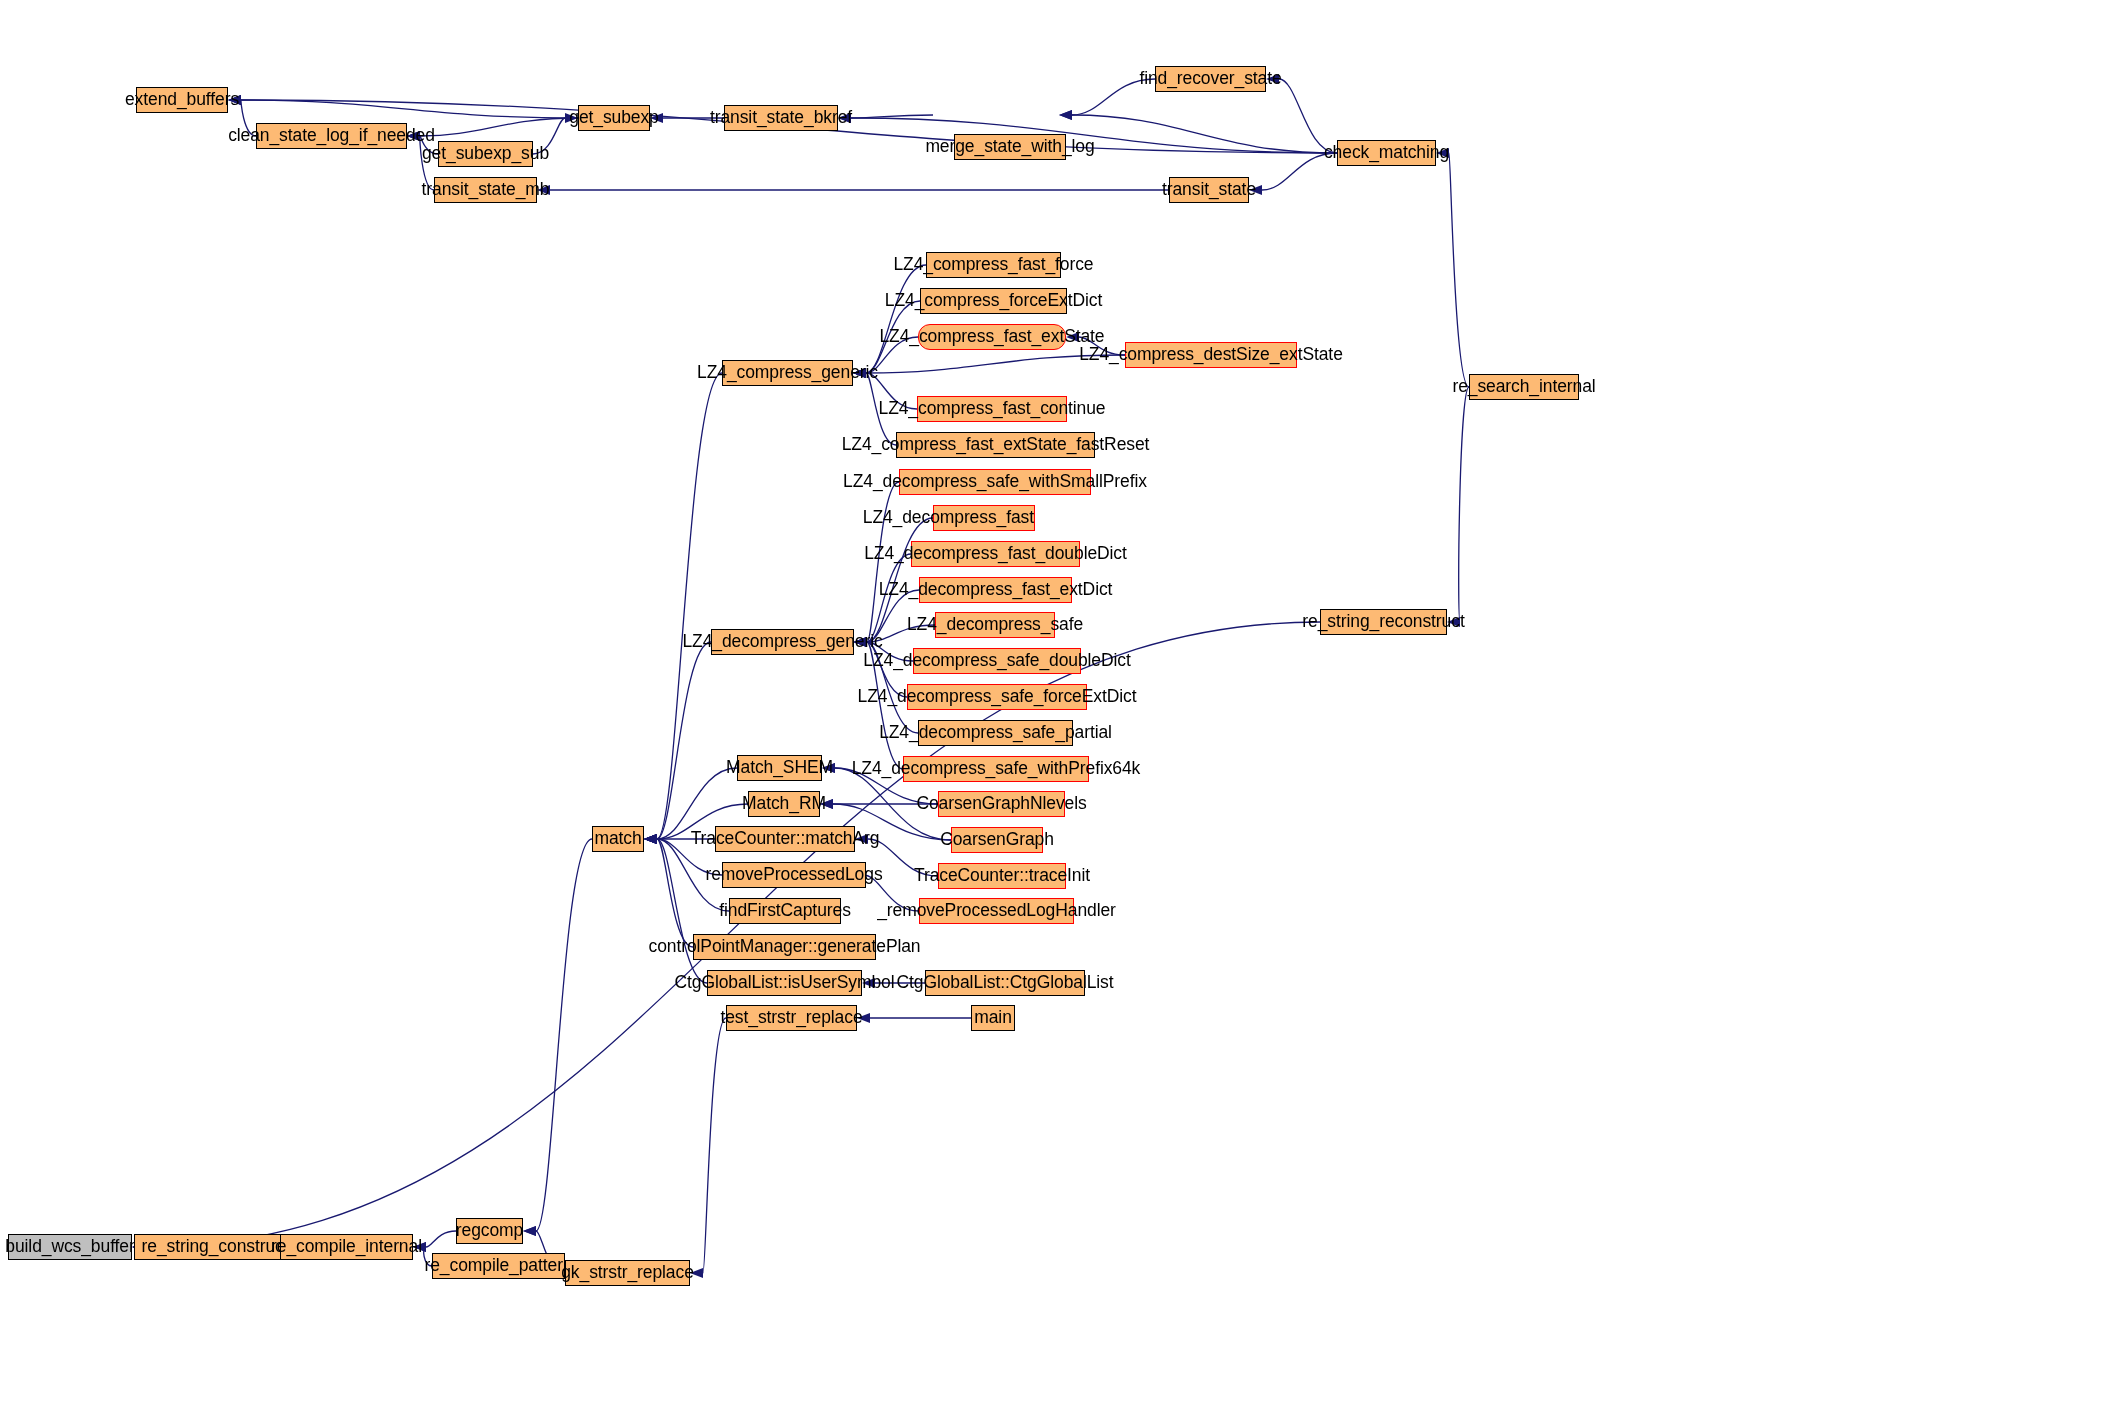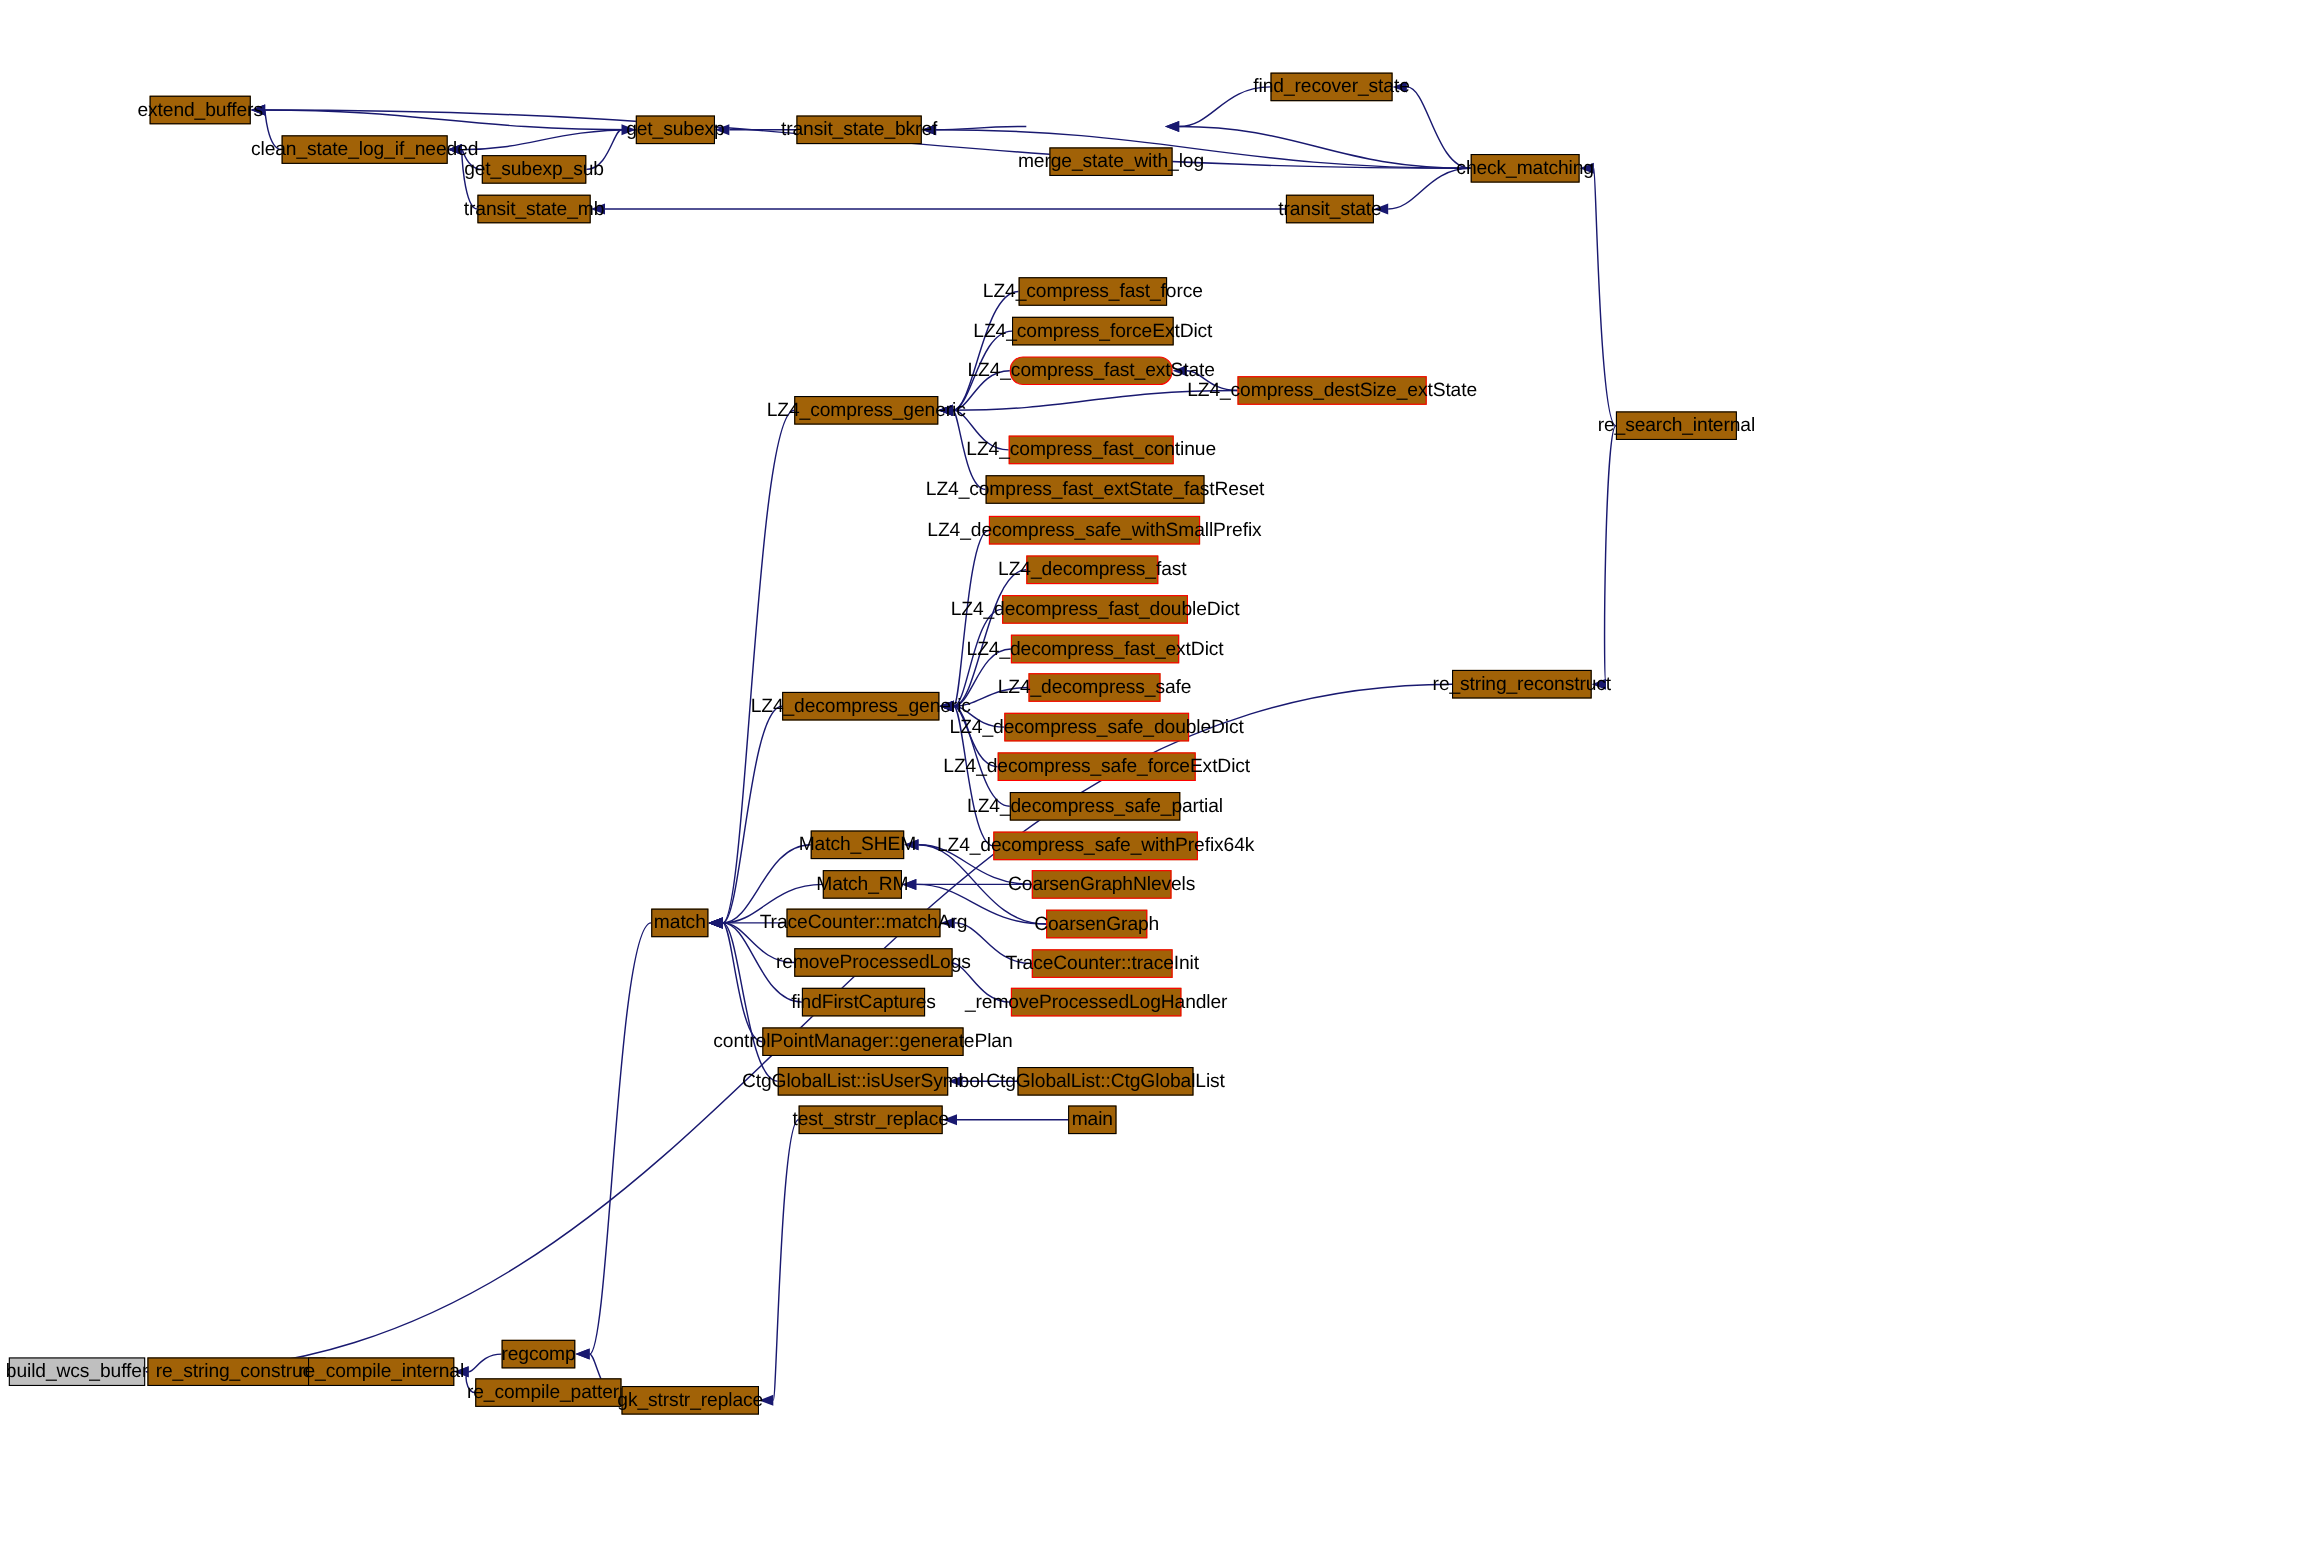--- a/index.html
+++ b/index.html
@@ -1,20 +1,20 @@
 <!DOCTYPE html>
 <html><head>
 <meta charset="utf-8">
 <style>
   html,body{margin:0;padding:0;background:#ffffff;}
   #canvas{position:relative;width:2101px;height:1423px;background:#ffffff;
           font-family:"Liberation Sans",sans-serif;overflow:hidden;}
   #edges{position:absolute;left:0;top:0;width:2101px;height:1423px;}
   .node{position:absolute;box-sizing:border-box;border:1.4px solid #000000;
-        background:#a16207;color:#000000;display:flex;align-items:center;
+        background:#fdba74;color:#000000;display:flex;align-items:center;
         justify-content:center;white-space:nowrap;font-size:17.5px;
         letter-spacing:-0.1px;line-height:1;}
   .node.red{border-color:#ff0000;}
   .node.root{background:#bfbfbf;border-color:#000000;}
 </style>
 </head>
 <body>
 
 <div id="canvas">
   <svg id="edges" viewBox="0 0 2101 1423" xmlns="http://www.w3.org/2000/svg">
@@ -198,21 +198,21 @@
       </div>
       <div class="node red" style="left: 919px; top: 898px; width: 155px; height: 26px;">
         <span>_removeProcessedLogHandler</span>
       </div>
       <div class="node" style="left: 711px; top: 629px; width: 143px; height: 26px;">
         <span>LZ4_decompress_generic</span>
       </div>
       <div class="node red" style="left: 899px; top: 469px; width: 192px; height: 26px;">
         <span>LZ4_decompress_safe_withSmallPrefix</span>
       </div>
-      <div class="node red" style="left: 933px; top: 505px; width: 120px; height: 26px;">
+      <div class="node red" style="left: 933px; top: 505px; width: 102px; height: 26px; justify-content: flex-end;">
         <span>LZ4_decompress_fast</span>
       </div>
       <div class="node red" style="left: 911px; top: 541px; width: 169px; height: 26px;">
         <span>LZ4_decompress_fast_doubleDict</span>
       </div>
       <div class="node red" style="left: 919px; top: 577px; width: 153px; height: 26px;">
         <span>LZ4_decompress_fast_extDict</span>
       </div>
       <div class="node red" style="left: 935px; top: 612px; width: 120px; height: 26px;">
         <span>LZ4_decompress_safe</span>

